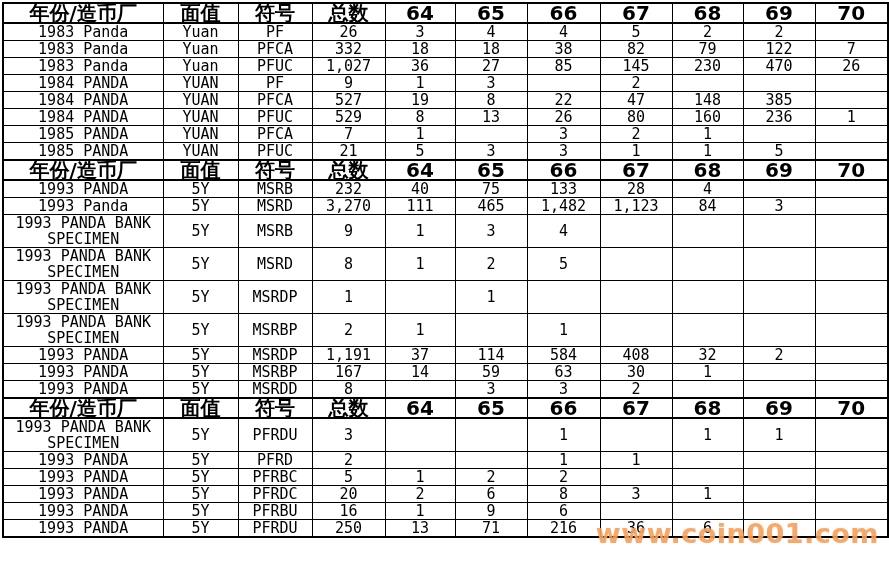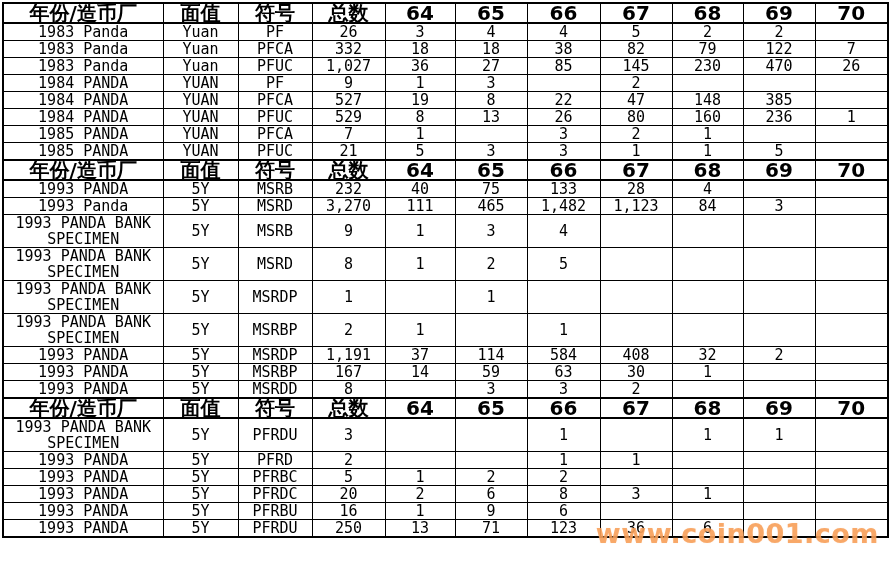--- a/index.html
+++ b/index.html
@@ -405,21 +405,21 @@
           <td></td>
           <td></td>
         </tr>
         <tr>
           <td class="wrapcol">1993 PANDA</td>
           <td>5Y</td>
           <td>PFRDU</td>
           <td>250</td>
           <td>13</td>
           <td>71</td>
-          <td>123</td>
+          <td>216</td>
           <td>36</td>
           <td>6</td>
           <td></td>
           <td></td>
         </tr>
       </tbody>
   </table>
   <div class="watermark">www.coin001.com</div>
 </div>
 

